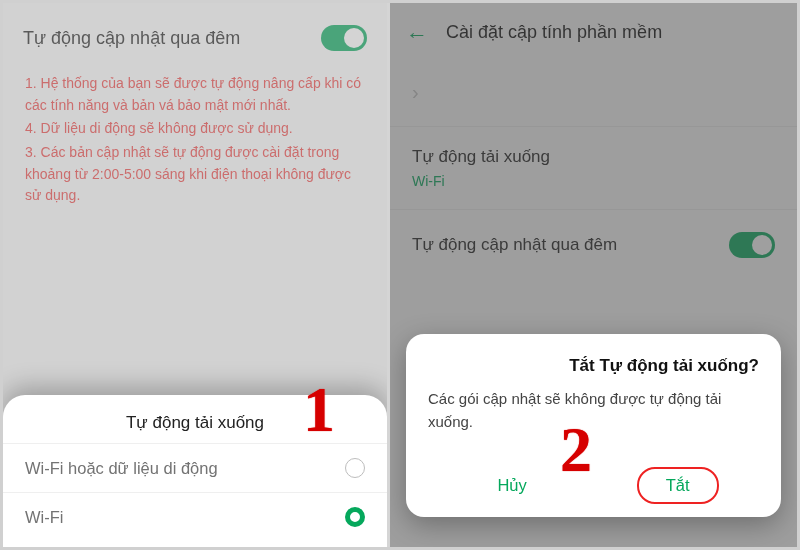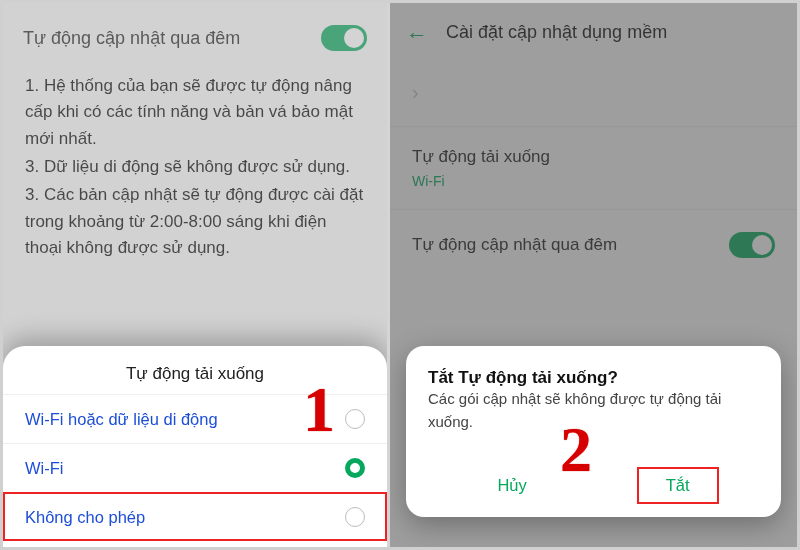--- a/index.html
+++ b/index.html
@@ -26,35 +26,35 @@
     font-size:18px; color:#222;
   }
   .toggle {
     width:46px; height:26px; border-radius:13px; background:#05a85c;
     position:relative;
   }
   .toggle::after{
     content:''; position:absolute; right:3px; top:3px;
     width:20px; height:20px; border-radius:50%; background:#fff;
   }
-  .notes { padding:4px 22px 20px 22px; font-size:17px; color:#000000; line-height:1.55; }
+  .notes { padding:4px 22px 20px 22px; font-size:14px; color:#ef4444; line-height:1.55; }
   .notes p { margin-bottom:2px; }
 
   .sheet {
     position:absolute; left:0; right:0; bottom:0;
     background:#fff;
     border-top-left-radius:22px; border-top-right-radius:22px;
     padding:18px 0 6px 0;
     box-shadow:0 -8px 24px rgba(0,0,0,.25);
   }
   .sheet-title { text-align:center; font-size:17px; font-weight:500; color:#222; padding-bottom:10px; }
   .opt {
     display:flex; align-items:center; justify-content:space-between;
     padding:14px 22px;
-    font-size:16.5px; color:#1d4ed8;
+    font-size:16.5px; color:#737373;
     border-top:1px solid #efefef;
   }
   .opt:first-of-type { border-top:none; }
   .radio {
     width:20px; height:20px; border-radius:50%;
     border:1.6px solid #bdbdbd;
   }
   .radio.sel { border:5.5px solid #05a85c; }
   .opt.hl { outline:2.5px solid #e22; outline-offset:-2px; }
   .right-content { position:absolute; inset:0; background:#fcfcfc; }
@@ -78,25 +78,25 @@
   .r-sub .lbl { font-size:17px; color:#222; }
   .r-sub .val { font-size:14px; color:#05a85c; }
   .dim { position:absolute; inset:0; background:rgba(80,80,80,.55); }
 
   .dialog {
     position:absolute; left:16px; right:16px; bottom:30px;
     background:#fff; border-radius:18px;
     padding:22px 22px 14px 22px;
     box-shadow:0 8px 28px rgba(0,0,0,.3);
   }
-  .dlg-title { text-align:left; font-size:17px; font-weight:600; color:#111; }
+  .dlg-title { text-align:right; font-size:17px; font-weight:600; color:#111; margin-bottom:12px; }
   .dlg-body { font-size:15px; color:#444; line-height:1.5; margin-bottom:18px; }
   .dlg-actions { display:flex; justify-content:space-around;margin-top:35px; }
   .dlg-btn { font-size:16.5px; color:#05a85c; padding:8px 28px; background:none; border:none; cursor:pointer; }
-  .dlg-btn.hl { outline:2.5px solid #e22; outline-offset:-1px; }
+  .dlg-btn.hl { outline:2.5px solid #e22; outline-offset:-1px;border-radius:17px; }
 
   
   .marker {
     position:absolute;
     font-family: Georgia, 'Times New Roman', serif;
     font-size:64px; font-weight:700; color:#d60000;
     text-shadow:0 0 1px #d60000;
     pointer-events:none;
   }
 </style>
@@ -107,51 +107,47 @@
 
   <div class="pane pane-left">
     <div class="left-bg"></div>
     <div class="left-bg-content">
       <div class="row-toggle">
         <span>Tự động cập nhật qua đêm</span>
         <span class="toggle"></span>
       </div>
       <div class="notes">
         <p>1. Hệ thống của bạn sẽ được tự động nâng cấp khi có các tính năng và bản vá bảo mật mới nhất.</p>
-        <p>3. Dữ liệu di động sẽ không được sử dụng.</p>
-        <p>3. Các bản cập nhật sẽ tự động được cài đặt trong khoảng từ 2:00-8:00 sáng khi điện thoại không được sử dụng.</p>
+        <p>4. Dữ liệu di động sẽ không được sử dụng.</p>
+        <p>3. Các bản cập nhật sẽ tự động được cài đặt trong khoảng từ 2:00-5:00 sáng khi điện thoại không được sử dụng.</p>
       </div>
     </div>
 
     <div class="sheet">
       <div class="sheet-title">Tự động tải xuống</div>
       <div class="opt">
         <span>Wi-Fi hoặc dữ liệu di động</span>
         <span class="radio"></span>
       </div>
       <div class="opt">
         <span>Wi-Fi</span>
         <span class="radio sel"></span>
       </div>
-      <div class="opt hl">
-        <span>Không cho phép</span>
-        <span class="radio"></span>
-      </div>
     </div>
 
     <div class="marker" style="left:300px; bottom:100px;">1</div>
   </div>
 
   <div class="divider"></div>
 
   <div class="pane pane-right">
     <div class="right-content">
       <div class="r-header">
         <span class="back-arrow">←</span>
-        <span>Cài đặt cập nhật dụng mềm</span>
+        <span>Cài đặt cập tính phần mềm</span>
       </div>
       <div class="r-item">
         <span class="chev">›</span>
       </div>
       <div class="r-sub">
         <span class="lbl">Tự động tải xuống</span>
         <span class="val">Wi-Fi</span>
       </div>
       <div class="r-item" style="border-bottom:none;">
         <span>Tự động cập nhật qua đêm</span>

